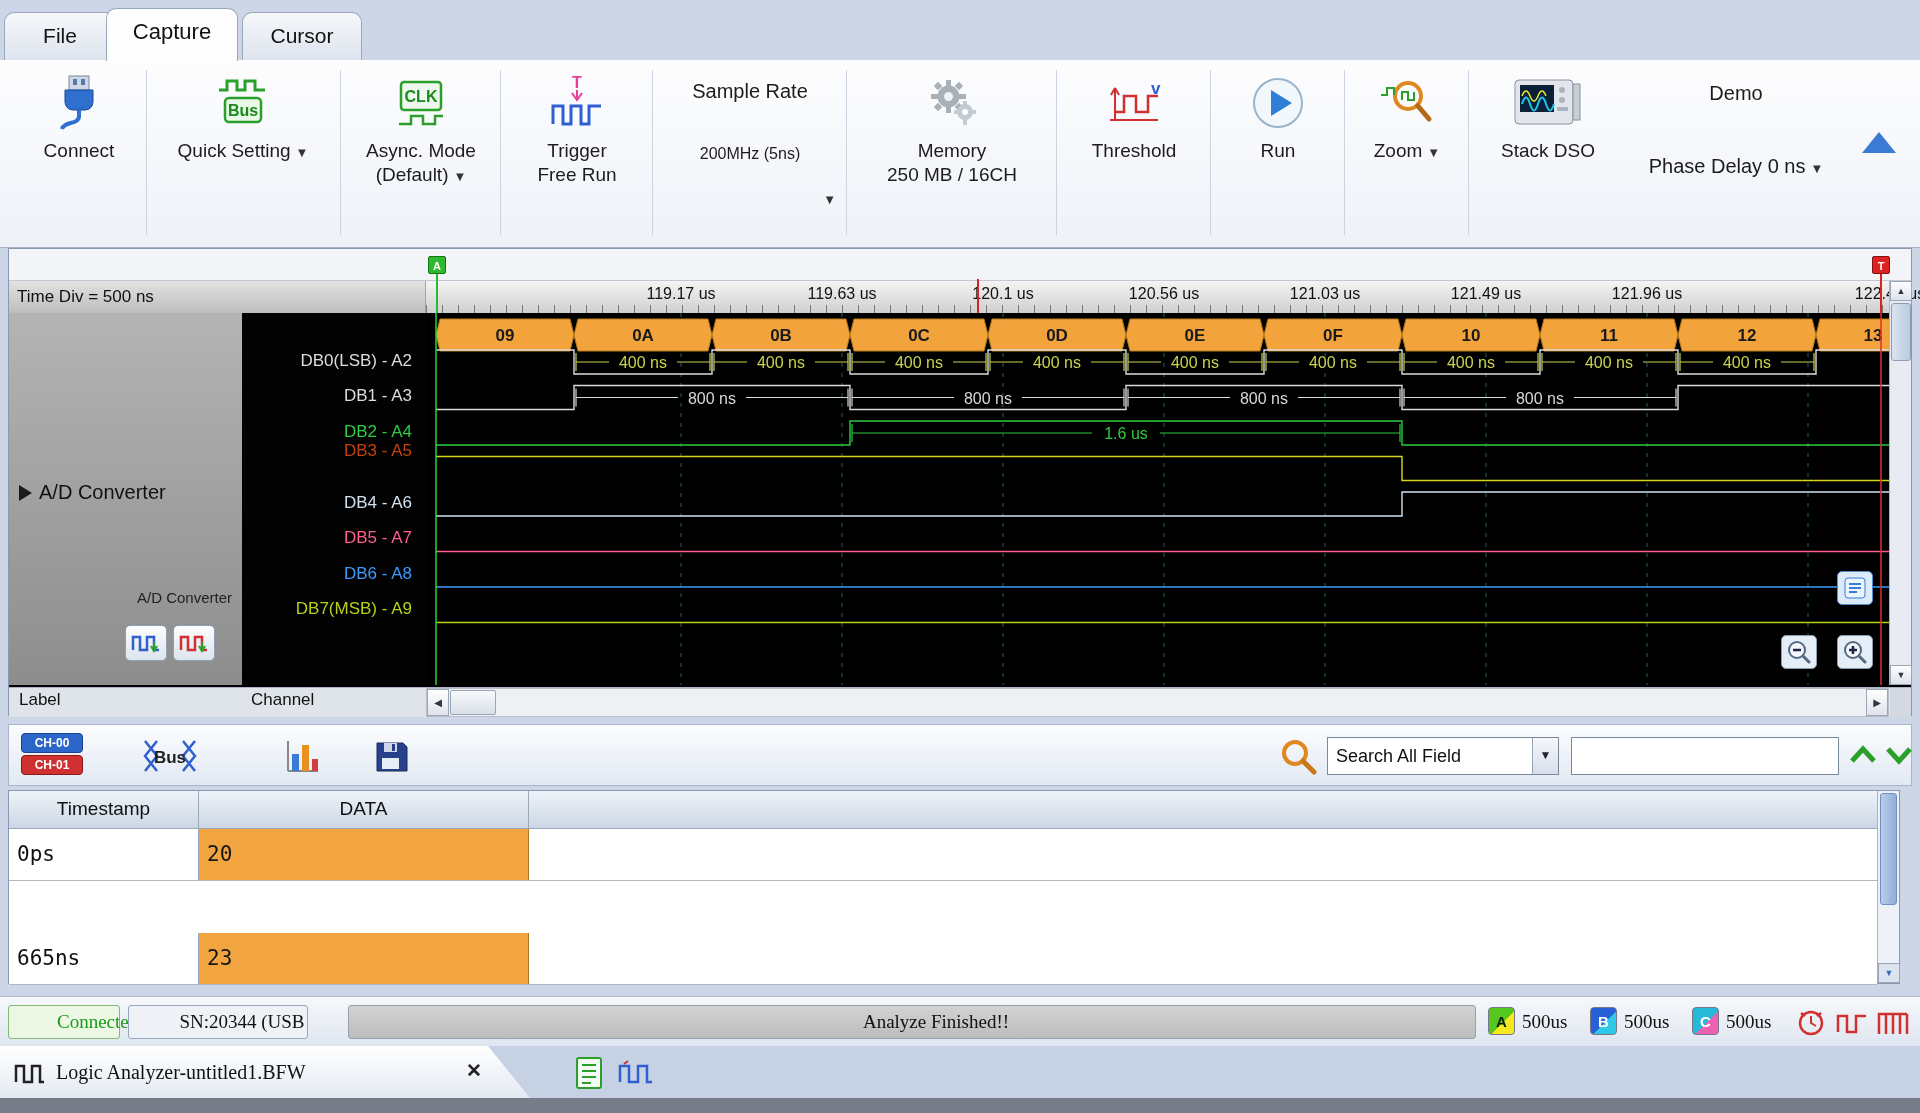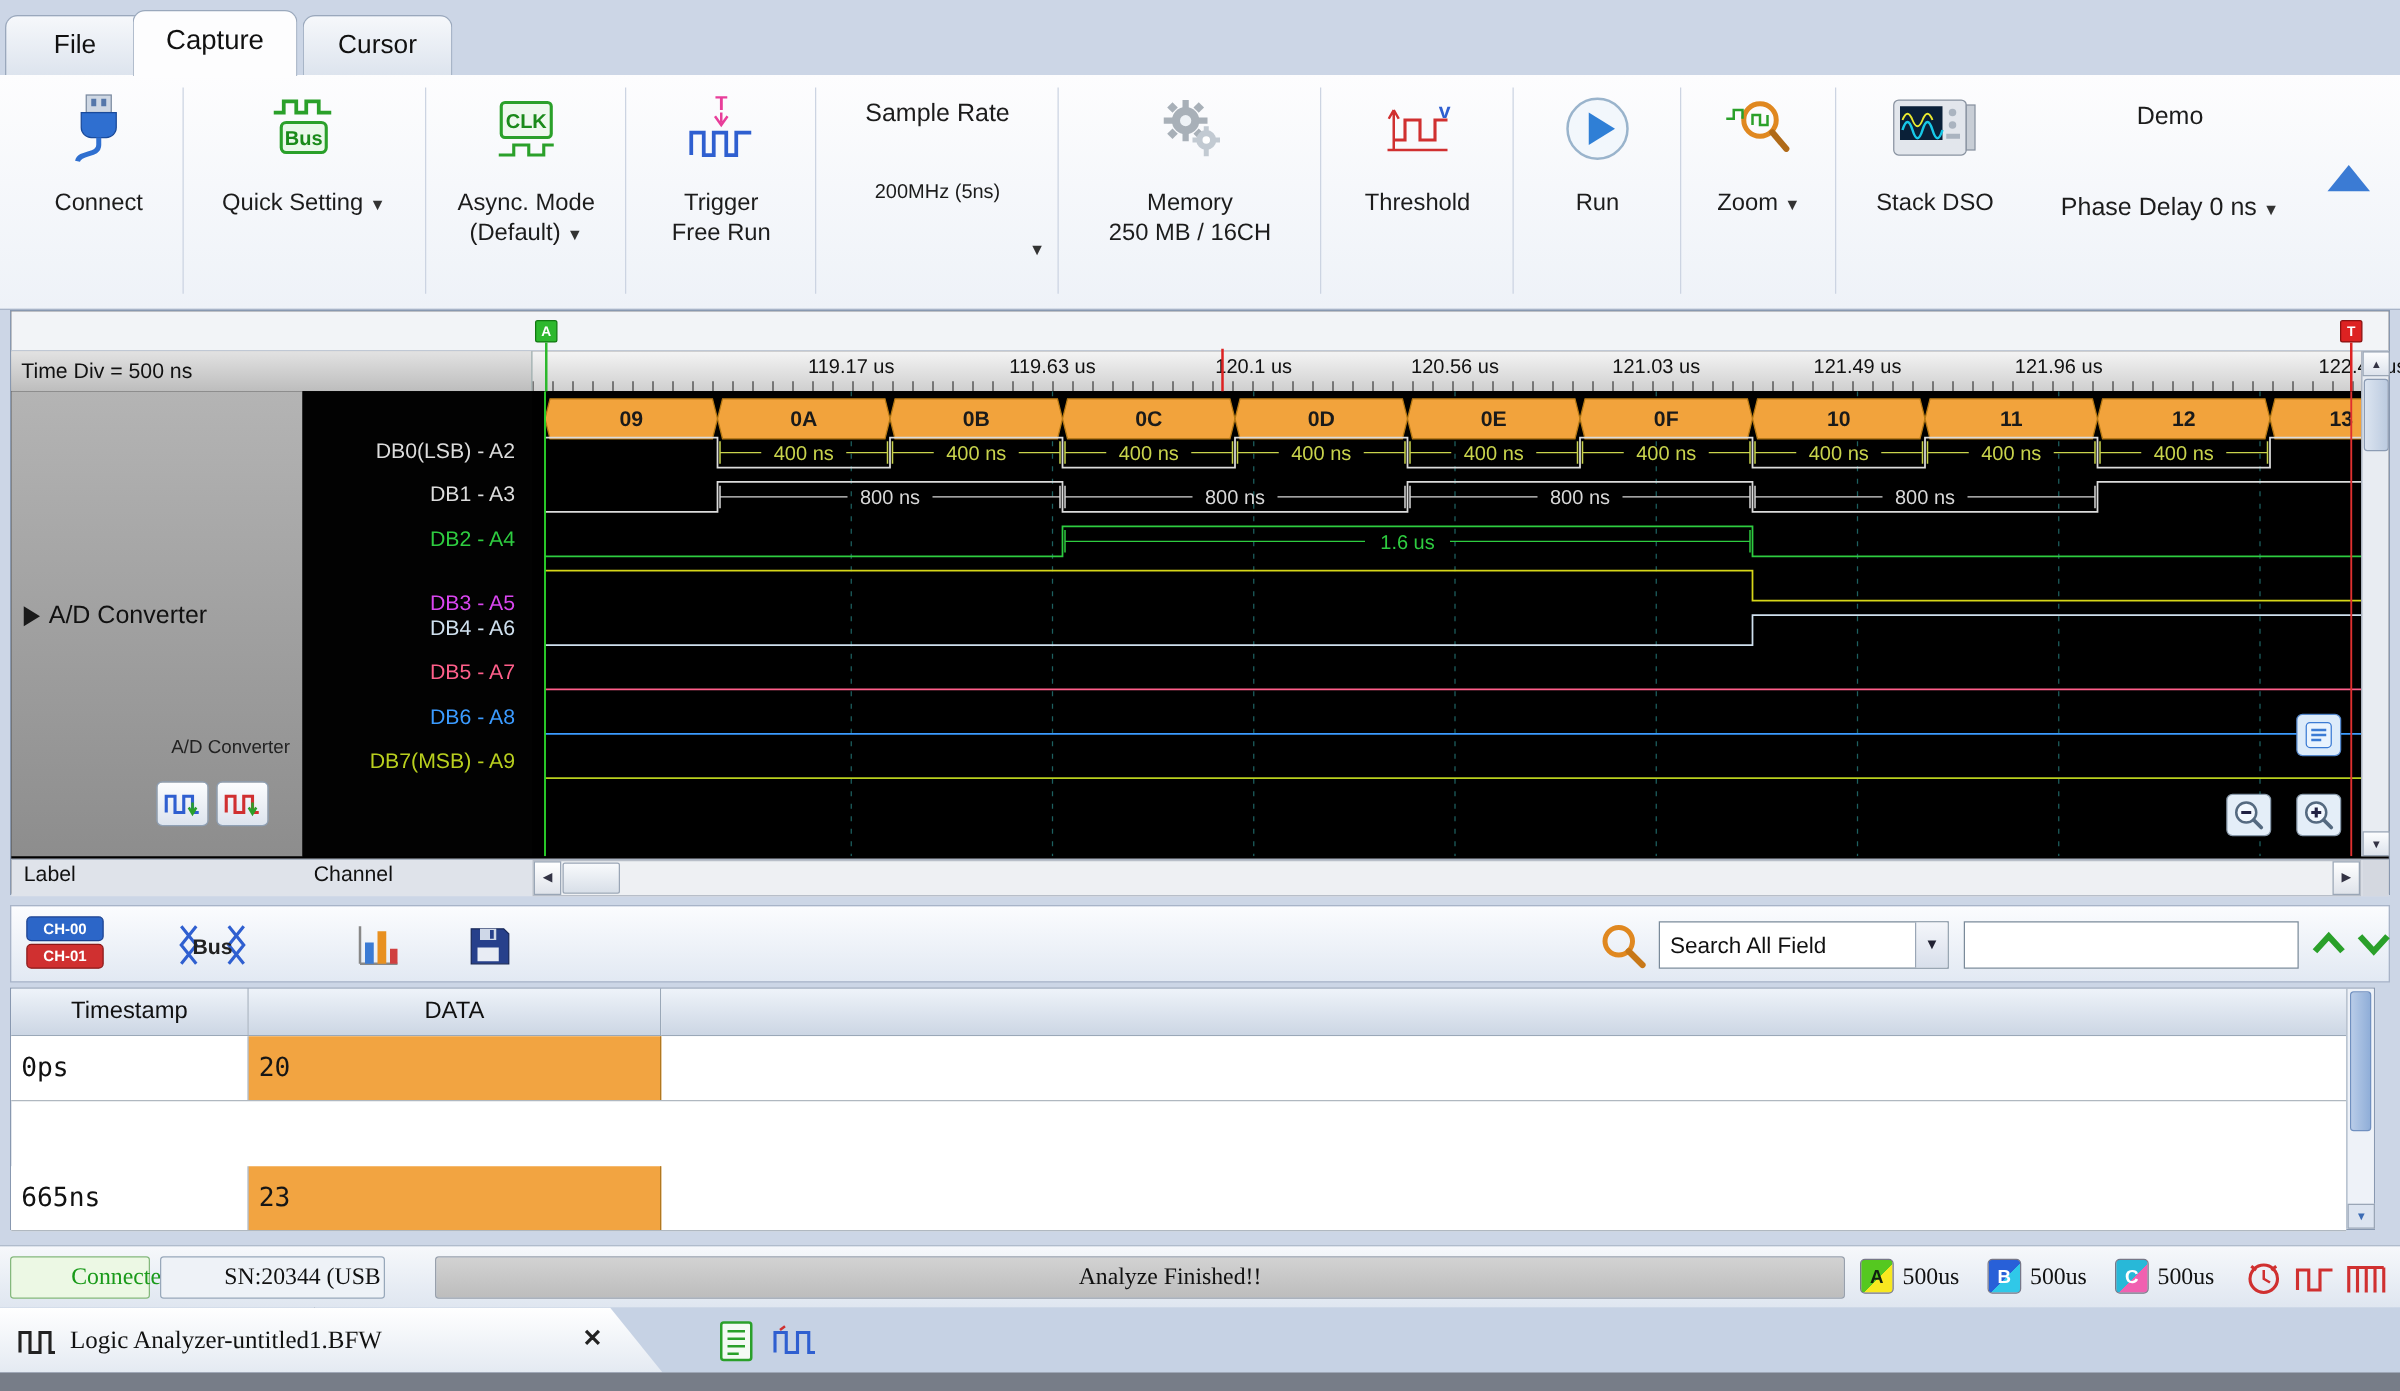--- a/index.html
+++ b/index.html
@@ -12,21 +12,21 @@
   .tab { position:absolute; top:12px; height:48px; line-height:46px; text-align:center;
          font-size:21px; color:#111; background:linear-gradient(#f6f8fb,#dde4ee);
          border:1px solid #9aa8bc; border-bottom:none; border-radius:10px 10px 0 0; cursor:default; }
   .tab.active { top:8px; height:53px; background:#fdfdfe; z-index:5; font-size:22px; }
 
   
   #toolbar { position:absolute; left:0; top:60px; width:1920px; height:188px;
              background:linear-gradient(#fdfdfe,#eef2f8); border-bottom:1px solid #a8b4c8; }
   .tbtn { position:absolute; top:0; height:185px; display:flex; flex-direction:column; align-items:center; }
   .ticon { margin-top:12px; height:62px; display:flex; align-items:center; justify-content:center; }
-  .tlabel { margin-top:18px; font-size:19px; color:#1c1c1c; white-space:nowrap; }
+  .tlabel { margin-top:6px; font-size:19px; color:#1c1c1c; white-space:nowrap; }
   .tlabel2 { margin-top:2px; font-size:19px; color:#1c1c1c; white-space:nowrap; }
   .sep { position:absolute; top:10px; height:165px; width:1px; background:#ccd4e2; }
   .dd-arrow { display:inline-block; font-size:13px; color:#333; margin-left:5px; }
   #collapse-tri { position:absolute; left:1862px; top:72px; width:0; height:0;
                   border-left:17px solid transparent; border-right:17px solid transparent;
                   border-bottom:21px solid #3b7bd4; }
 
   
   #wave-section { position:absolute; left:8px; top:248px; width:1904px; height:468px;
                   border:1px solid #8898b0; background:#000; }
@@ -325,21 +325,21 @@
             <path d="M2 20 v-13 h7 v13 h7 v-13 h7 v13 h5" stroke="#d03030" stroke-width="2.5" fill="none"></path>
             <path d="M23 12 v8 m-3 -4 l3 5 l3 -5" stroke="#2aa02a" stroke-width="2" fill="none"></path>
           </svg>
         </div>
       </div>
 
       <div id="channel-panel">
         <div class="ch-label" style="top: 38px; color: rgb(220, 220, 220);">DB0(LSB) - A2</div>
         <div class="ch-label" style="top: 73px; color: rgb(220, 220, 220);">DB1 - A3</div>
         <div class="ch-label" style="top: 109px; color: rgb(46, 204, 64);">DB2 - A4</div>
-        <div class="ch-label" style="top: 160px; color: #d946ef;">DB3 - A5</div>
+        <div class="ch-label" style="top: 128px; color: #c2410c;">DB3 - A5</div>
         <div class="ch-label" style="top: 180px; color: rgb(207, 224, 238);">DB4 - A6</div>
         <div class="ch-label" style="top: 215px; color: rgb(255, 95, 138);">DB5 - A7</div>
         <div class="ch-label" style="top: 251px; color: rgb(59, 155, 255);">DB6 - A8</div>
         <div class="ch-label" style="top: 286px; color: rgb(185, 207, 30);">DB7(MSB) - A9</div>
       </div>
 
       <div id="wave-canvas">
         <svg id="wave-svg" width="1463" height="372" viewBox="0 0 1463 372">
             <line x1="255" y1="0" x2="255" y2="372" stroke="#1d6060" stroke-dasharray="4 6" stroke-width="1"></line>
             <line x1="416" y1="0" x2="416" y2="372" stroke="#1d6060" stroke-dasharray="4 6" stroke-width="1"></line>

